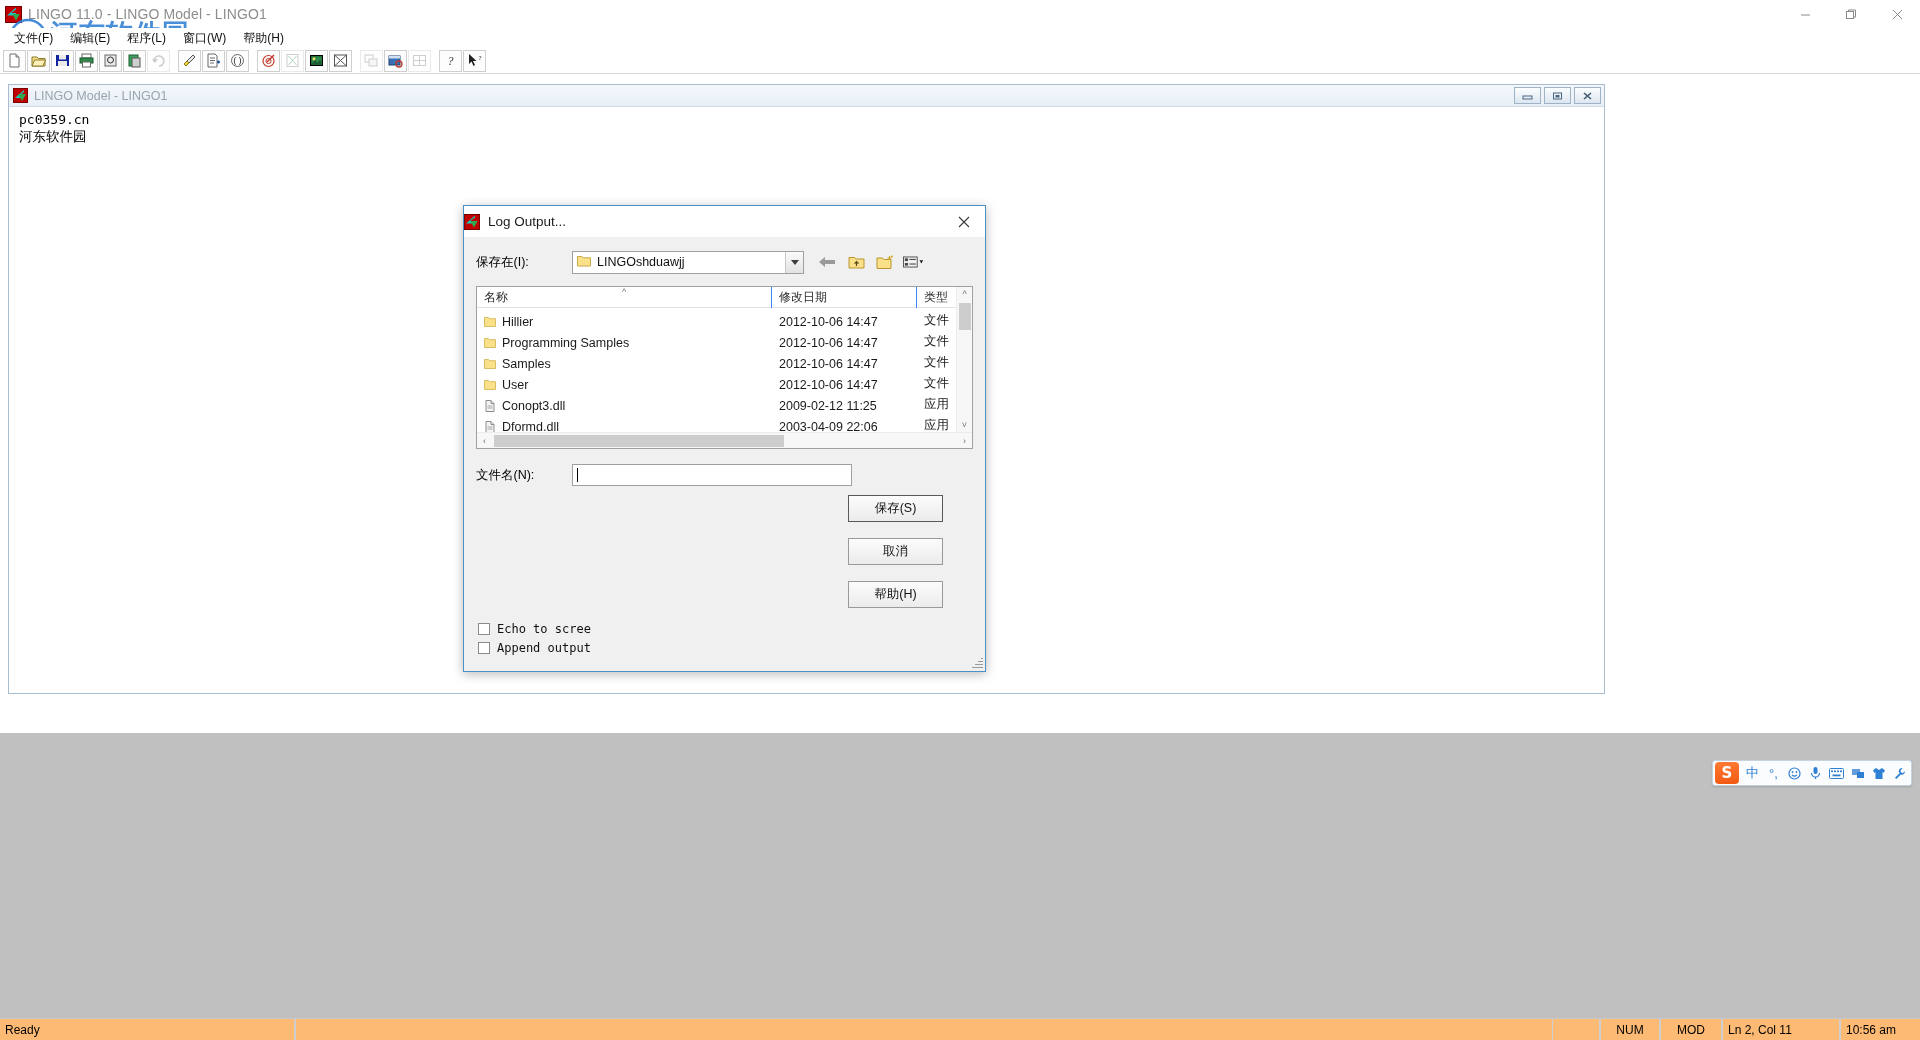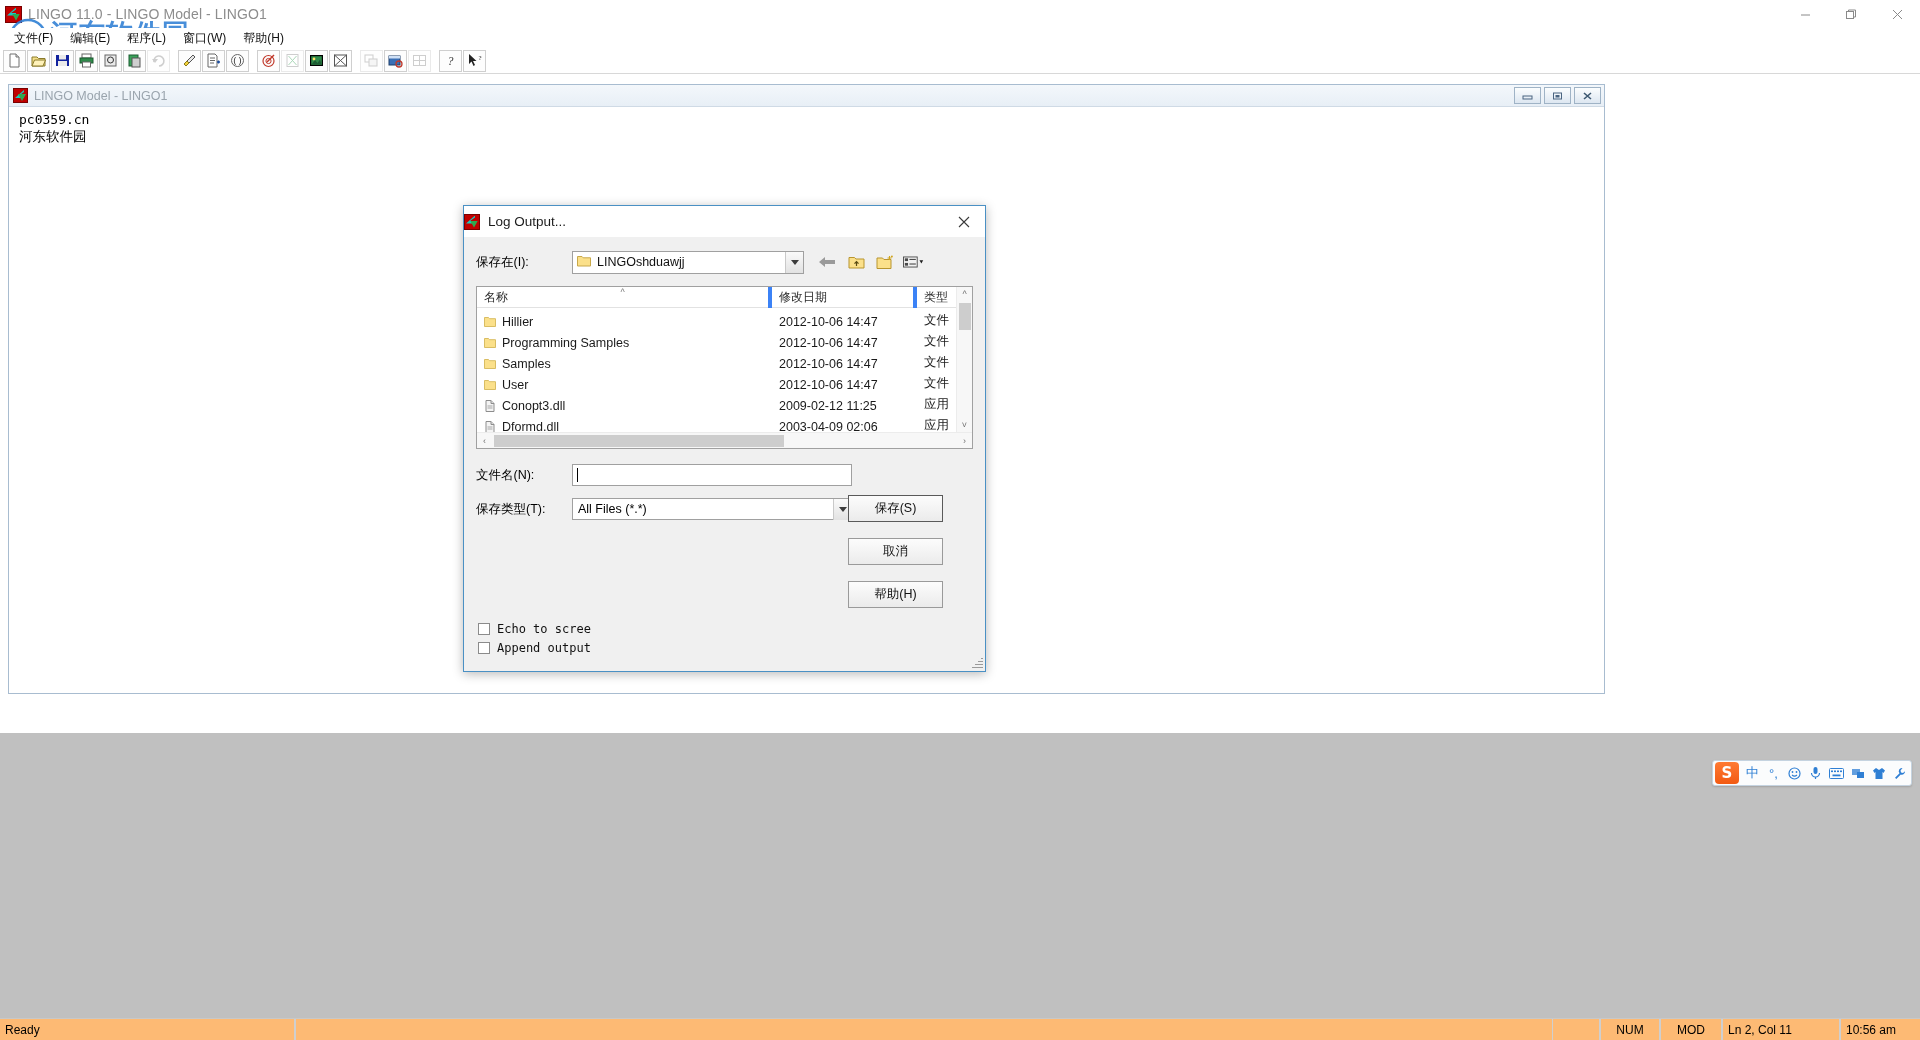--- a/index.html
+++ b/index.html
@@ -298,21 +298,21 @@
     height: 21px; flex: 0 0 21px;
     background: #fff;
     border-bottom: 1px solid #e2e2e2;
     display: flex; align-items: center;
     position: relative;
   }
   .fh {
     font-size: 12px; color: #2b2b2b;
     padding-left: 7px; height: 21px;
     display: flex; align-items: center;
-    border-right: 4px solid #3b82f6;
+    border-right: 1px solid #3b82f6;
     position: relative;
   }
   .fh-name { width: 295px; flex: 0 0 295px; }
   .fh-date { width: 145px; flex: 0 0 145px; }
   .fh-type { width: 50px; flex: 0 0 50px; border-right: none; }
   .sort-caret {
     position: absolute; left: 50%; top: 0;
     font-size: 9px; color: #777;
     transform: translateX(-50%);
     line-height: 10px;
@@ -808,21 +808,21 @@
             <div class="fc fc-name">
               <span class="fname-ic">
                 <svg width="12" height="12" viewBox="0 0 12 12">
                     <path d="M2 .5 h5 l3 3 v8 H2 Z" fill="#f4f4f4" stroke="#8d8d8d"></path>
                     <path d="M7 .5 v3 h3" fill="#dcdcdc" stroke="#8d8d8d"></path>
                     <path d="M3.5 6 h5 M3.5 8 h5" stroke="#a7a7a7"></path>
                   </svg>
               </span>
               <span>Dformd.dll</span>
             </div>
-            <div class="fc fc-date">2003-04-09 02:06</div>
+            <div class="fc fc-date">2003-04-09 22:06</div>
             <div class="fc fc-type">应用</div>
           </div>
         </div>
 
         <div class="fl-vscroll">
           <div class="vs-arrow">^</div>
           <div class="vs-track">
             <div class="vs-thumb"></div>
           </div>
           <div class="vs-arrow">˅</div>
@@ -837,31 +837,20 @@
       </div>
 
       <div class="fnrow">
         <div class="lbl">文件名(N):</div>
         <div class="textbox">
           <span class="caret"></span>
           <span></span>
         </div>
       </div>
 
-      <div class="typerow">
-        <div class="lbl">保存类型(T):</div>
-        <div class="typecombo">
-          <span>All Files (*.*)</span>
-          <span class="combo-arrow">
-            <svg width="8" height="5" viewBox="0 0 8 5">
-                <path d="M0 0 L4 5 L8 0 Z" fill="#3c3c3c"></path>
-              </svg>
-          </span>
-        </div>
-      </div>
 
       <div class="dlg-buttons">
         <div class="dbtn default">保存(S)</div>
         <div class="dbtn">取消</div>
         <div class="dbtn">帮助(H)</div>
       </div>
 
       <div class="chk-area">
         <div class="chkrow">
           <span class="chkbox"></span>

